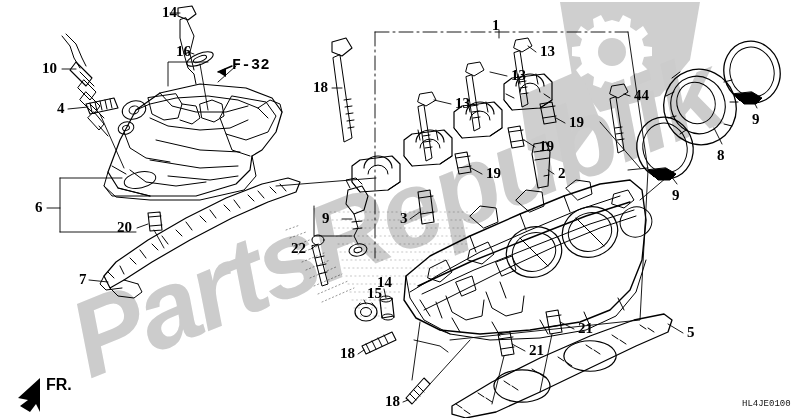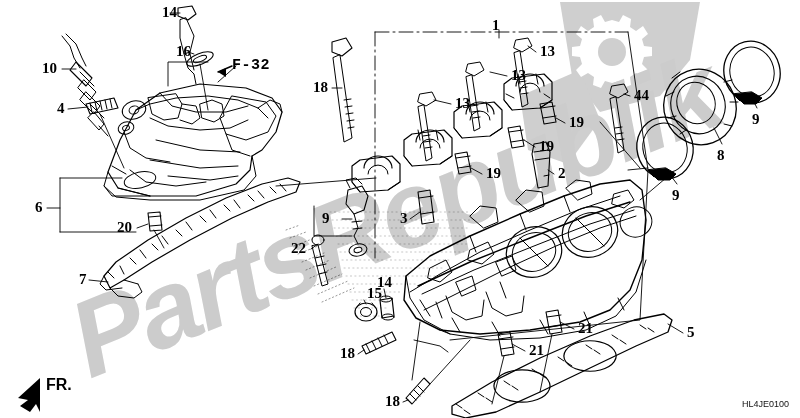--- a/index.html
+++ b/index.html
@@ -6,21 +6,21 @@
   body{font-family:"Liberation Sans",sans-serif;}
   #stage{position:relative;width:800px;height:418px;background:#fff;overflow:hidden;}
   #art{position:absolute;left:0;top:0;width:800px;height:418px;}
   .callout{
     position:absolute;font-family:"Liberation Serif",serif;font-weight:700;
     color:#000;line-height:1;white-space:nowrap;
   }
   .c-num{font-size:15px;}
   .c-f32{font-size:15px;font-family:Liberation Mono, monospace;letter-spacing:0.5px;}
   .c-fr{font-size:16px;font-family:Liberation Sans, sans-serif;}
-  .c-id{font-size:9px;font-family:Liberation Sans, sans-serif;font-weight:400;color:#111;}
+  .c-id{font-size:9px;font-family:Liberation Mono, monospace;font-weight:400;color:#111;}
 </style>
 </head>
 <body>
 
 <div id="stage">
 
   <svg id="art" viewBox="0 0 800 418" xmlns="http://www.w3.org/2000/svg">
     <rect x="0" y="0" width="800" height="418" fill="#ffffff"></rect>
 
     <g opacity="1">

